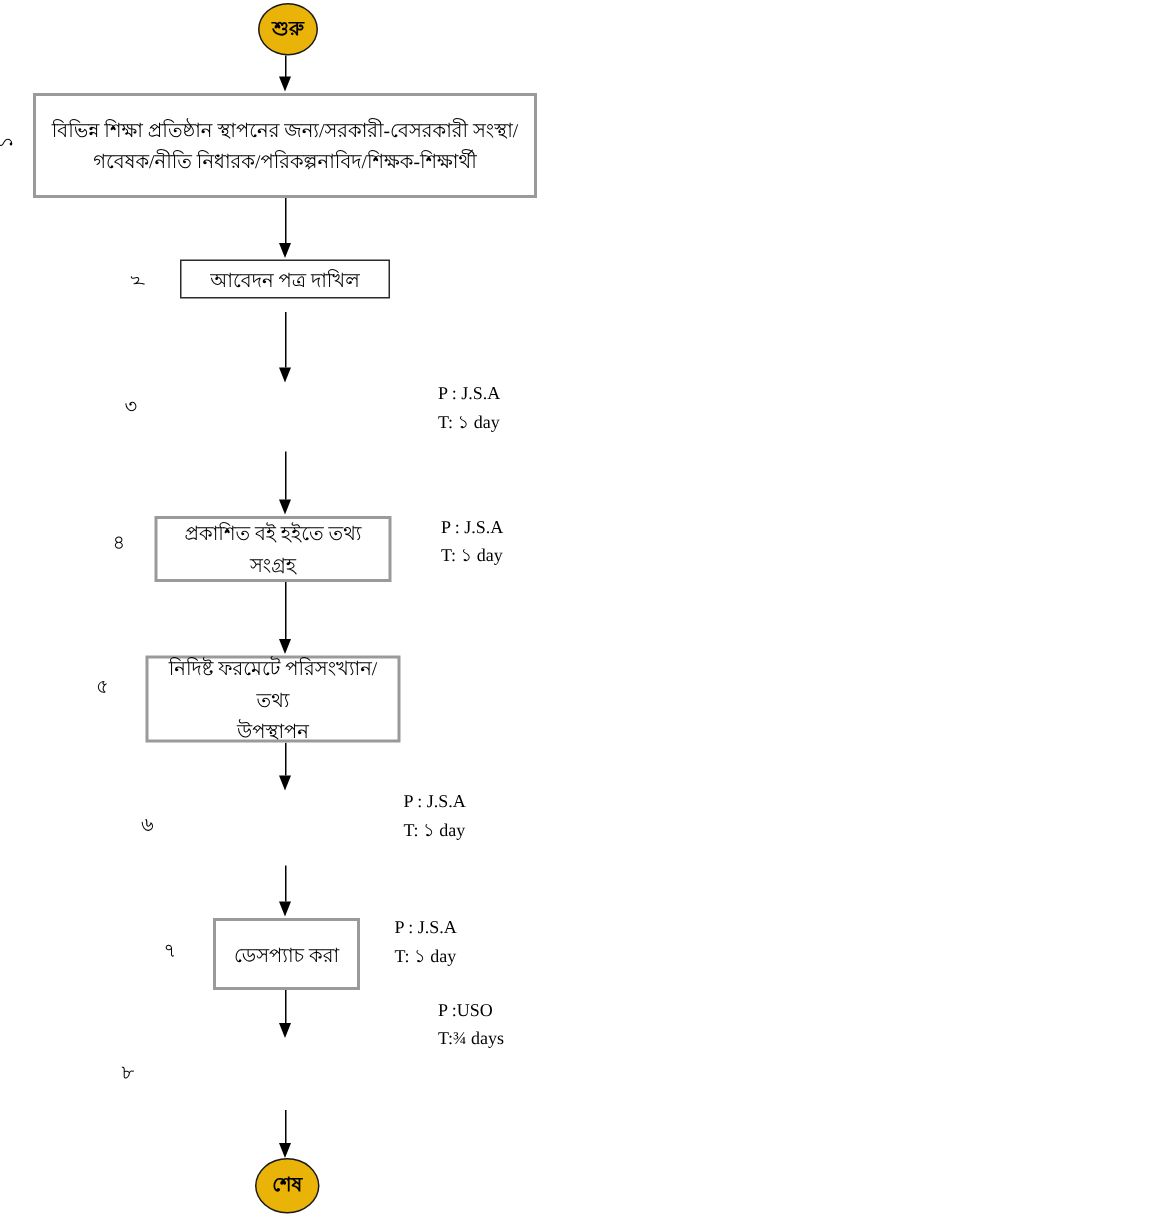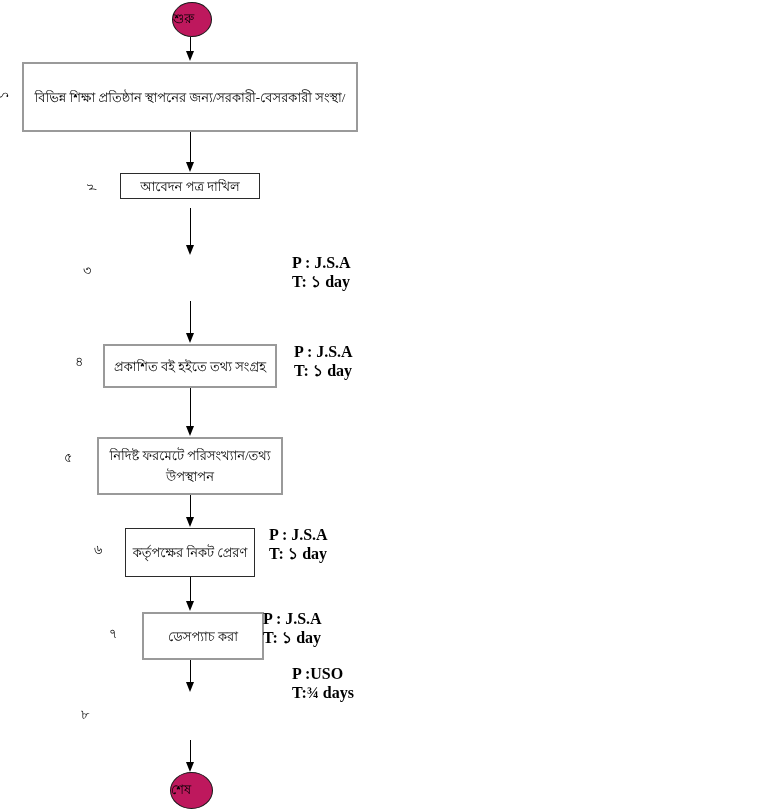--- a/index.html
+++ b/index.html
@@ -12,24 +12,25 @@
     color: #000;
     overflow: hidden;
   }
   
   .terminator {
     position: absolute;
     border: 1px solid #1a1a1a;
     border-radius: 50%;
     display: flex;
     align-items: center;
-    justify-content: flex-start;
+    justify-content: center;
     font-size: 13px;
-    background: #be185d;
+    background: #eab308;
     box-sizing: border-box;
+    font-weight: bold;
   }
   .start-circle { left: 172px; top: 2px;  width: 40px; height: 35px; }
   .end-circle   { left: 170px; top: 772px; width: 43px; height: 37px; }
 
   
   .pbox {
     position: absolute;
     display: flex;
     flex-direction: column;
     align-items: center;
@@ -40,48 +41,47 @@
     background: #fff;
     box-sizing: border-box;
     padding: 12px 6px;
   }
   .border-thin  { border: 1px solid #2b2b2b; }
   .border-thick { border: 2px solid #9a9a9a; }
 
   .b1 { left: 22px;  top: 62px;  width: 336px; height: 70px; }
   .b2 { left: 120px; top: 173px; width: 140px; height: 21px; }
   .b3 { left: 113px; top: 256px; width: 154px; height: 45px; }
-  .b4 { left: 103px; top: 344px; width: 174px; height: 44px; justify-content: center; }
-  .b5 { left: 97px;  top: 437px; width: 186px; height: 58px; }
+  .b4 { left: 103px; top: 344px; width: 158px; height: 44px; justify-content: center; }
+  .b5 { left: 97px;  top: 437px; width: 170px; height: 58px; }
   .b6 { left: 125px; top: 528px; width: 130px; height: 49px; }
-  .b7 { left: 142px; top: 612px; width: 122px;  height: 48px; }
+  .b7 { left: 142px; top: 612px; width: 98px;  height: 48px; }
   .b8 { left: 108px; top: 693px; width: 160px; height: 47px; }
 
   
   .stepnum {
     position: absolute;
     font-size: 13px;
     line-height: 14px;
   }
   .n1 { left: 0px;   top: 88px;  transform: rotate(-90deg); }
   .n2 { left: 87px;  top: 180px; transform: rotate(-35deg); }
   .n3 { left: 83px;  top: 264px; }
   .n4 { left: 75px;  top: 355px; }
   .n5 { left: 64px;  top: 451px; }
   .n6 { left: 94px;  top: 543px; }
   .n7 { left: 109px; top: 627px; }
   .n8 { left: 81px;  top: 708px; }
 
   
   .ann {
     position: absolute;
-    font-size: 16px;
+    font-size: 12px;
     line-height: 19px;
     white-space: nowrap;
-    font-weight: bold;
   }
   .a3 { left: 292px; top: 253px; }
   .a4 { left: 294px; top: 342px; }
   .a6 { left: 269px; top: 525px; }
   .a7 { left: 263px; top: 609px; }
   .a8 { left: 292px; top: 664px; }
 
   
   .vline {
     position: absolute;
@@ -131,20 +131,21 @@
   <div class="vline c7l"></div>
   <div class="arrowhead c7a"></div>
   <div class="vline c8l"></div>
   <div class="arrowhead c8a"></div>
   <div class="vline c9l"></div>
   <div class="arrowhead c9a"></div>
 
   <span class="stepnum n1">১</span>
   <div class="pbox b1 border-thick">
     <div>বিভিন্ন শিক্ষা প্রতিষ্ঠান স্থাপনের জন্য/সরকারী-বেসরকারী সংস্থা/</div>
+    <div>গবেষক/নীতি নিধারক/পরিকল্পনাবিদ/শিক্ষক-শিক্ষার্থী</div>
   </div>
 
   <span class="stepnum n2">২</span>
   <div class="pbox b2 border-thin">
     <div>আবেদন পত্র দাখিল</div>
   </div>
 
   <span class="stepnum n3">৩</span>
   <div class="ann a3">
     <div>P : J.S.A</div>
@@ -160,23 +161,20 @@
     <div>T: ১ day</div>
   </div>
 
   <span class="stepnum n5">৫</span>
   <div class="pbox b5 border-thick">
     <div>নিদিষ্ট ফরমেটে পরিসংখ্যান/তথ্য</div>
     <div>উপস্থাপন</div>
   </div>
 
   <span class="stepnum n6">৬</span>
-  <div class="pbox b6 border-thin">
-    <div>কর্তৃপক্ষের নিকট প্রেরণ</div>
-  </div>
   <div class="ann a6">
     <div>P : J.S.A</div>
     <div>T: ১ day</div>
   </div>
 
   <span class="stepnum n7">৭</span>
   <div class="pbox b7 border-thick">
     <div>ডেসপ্যাচ করা</div>
   </div>
   <div class="ann a7">

